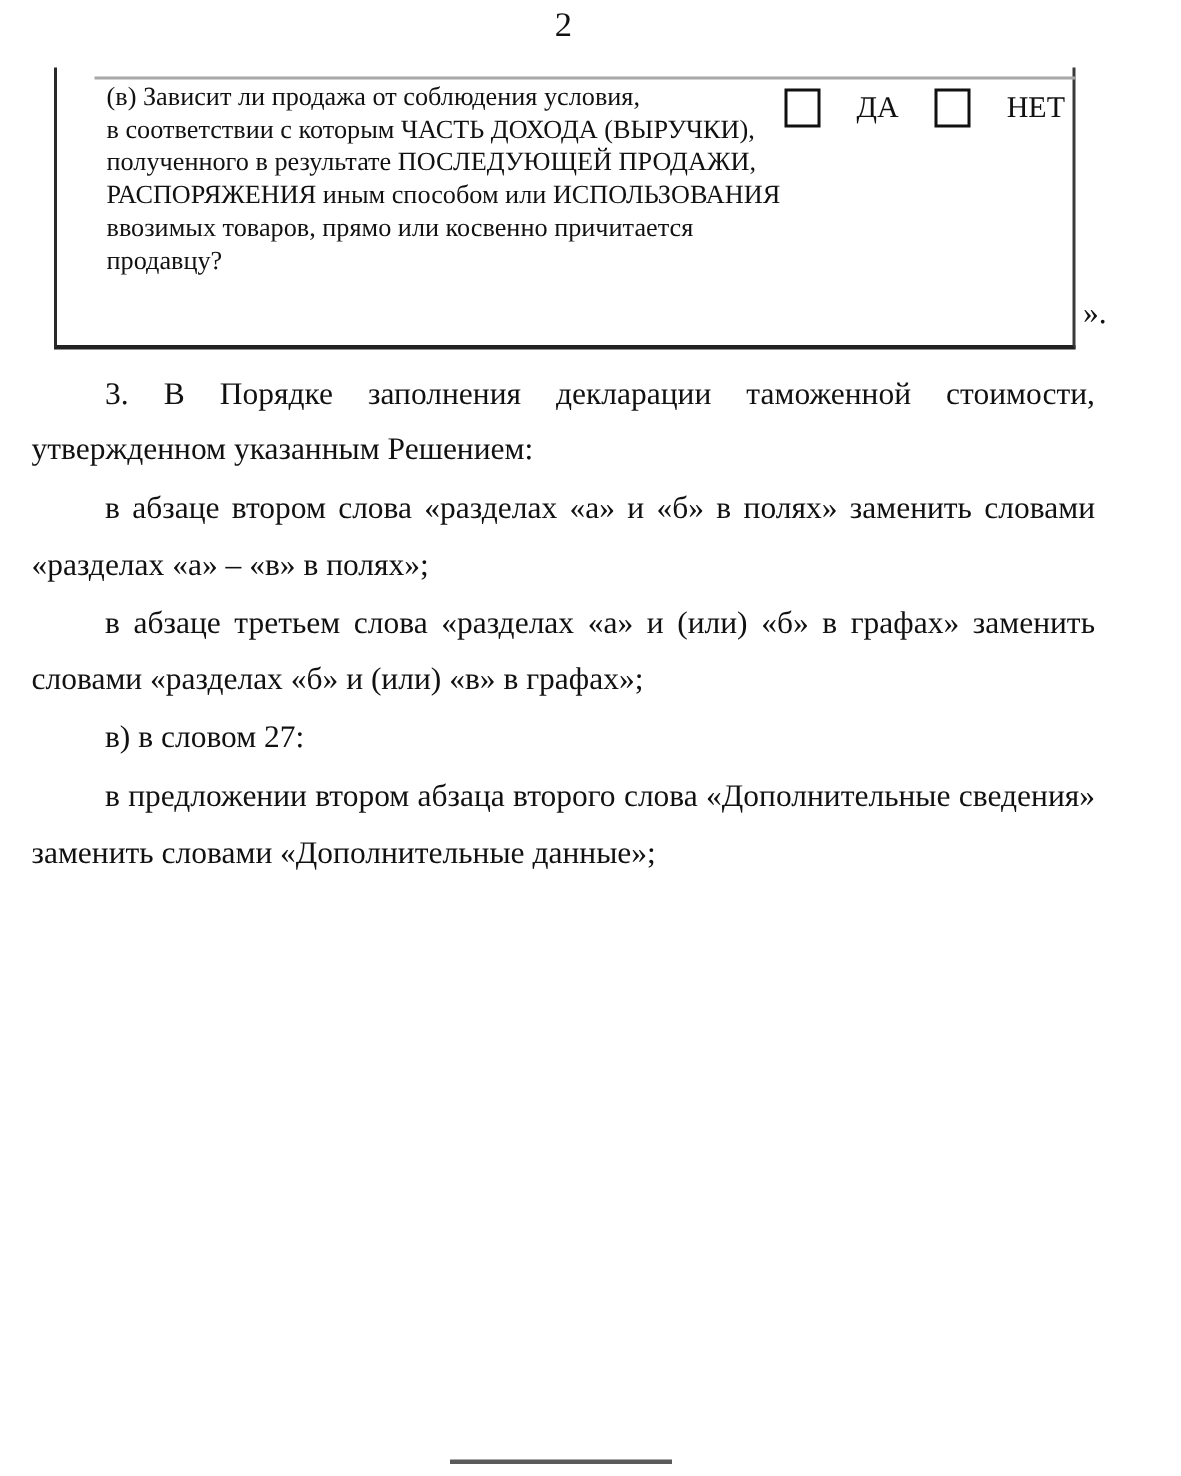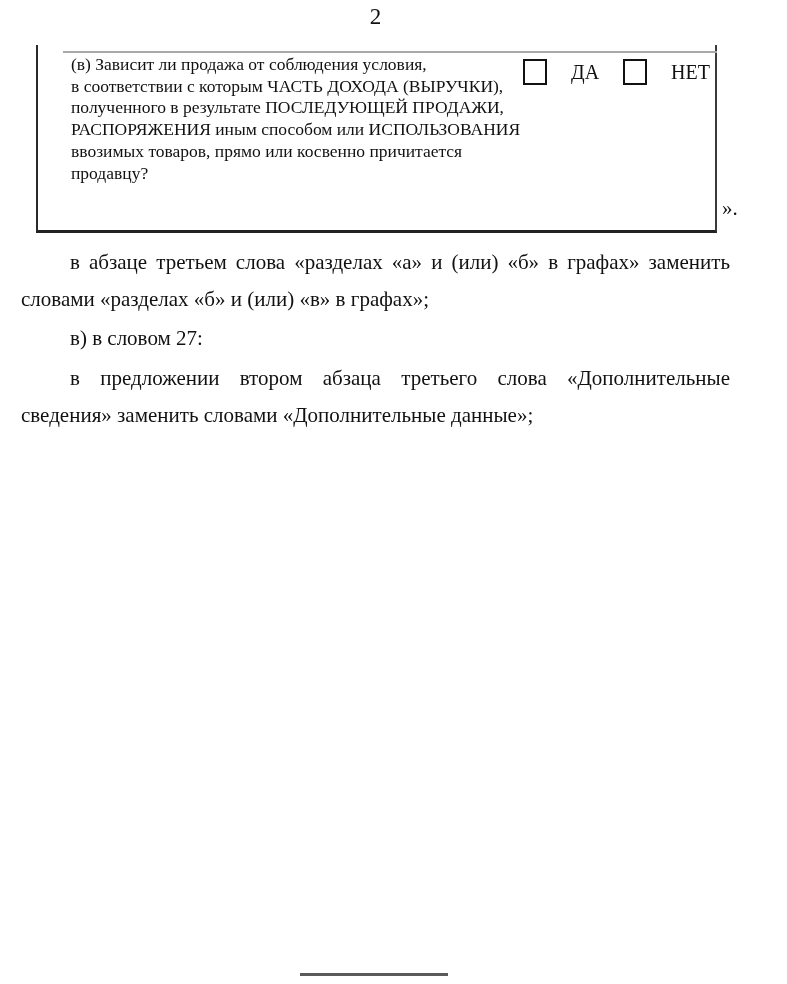--- a/index.html
+++ b/index.html
@@ -128,20 +128,22 @@
       <span class="cb-label">ДА</span>
       <span class="checkbox"></span>
       <span class="cb-label">НЕТ</span>
     </div>
   </div>
 
   <span class="closing-quote">».</span>
 
   <div class="body-text">
 
+  <p class="para">3. В Порядке заполнения декларации таможенной стоимости, утвержденном указанным Решением:</p>
+      <p class="para">в абзаце втором слова «разделах «а» и «б» в полях» заменить словами «разделах «а» – «в» в полях»;</p>
       <p class="para">в абзаце третьем слова «разделах «а» и (или) «б» в графах» заменить словами «разделах «б» и (или) «в» в графах»;</p>
       <p class="para">в) в словом 27:</p>
-      <p class="para">в предложении втором абзаца третьего слова «Дополнительные сведения» заменить словами «Дополнительные данные»;</p>
+      <p class="para">в предложении втором абзаца второго слова «Дополнительные сведения» заменить словами «Дополнительные данные»;</p>
     </div>
 
   <div class="end-rule"></div>
 
 </div>
 
 </body></html>

